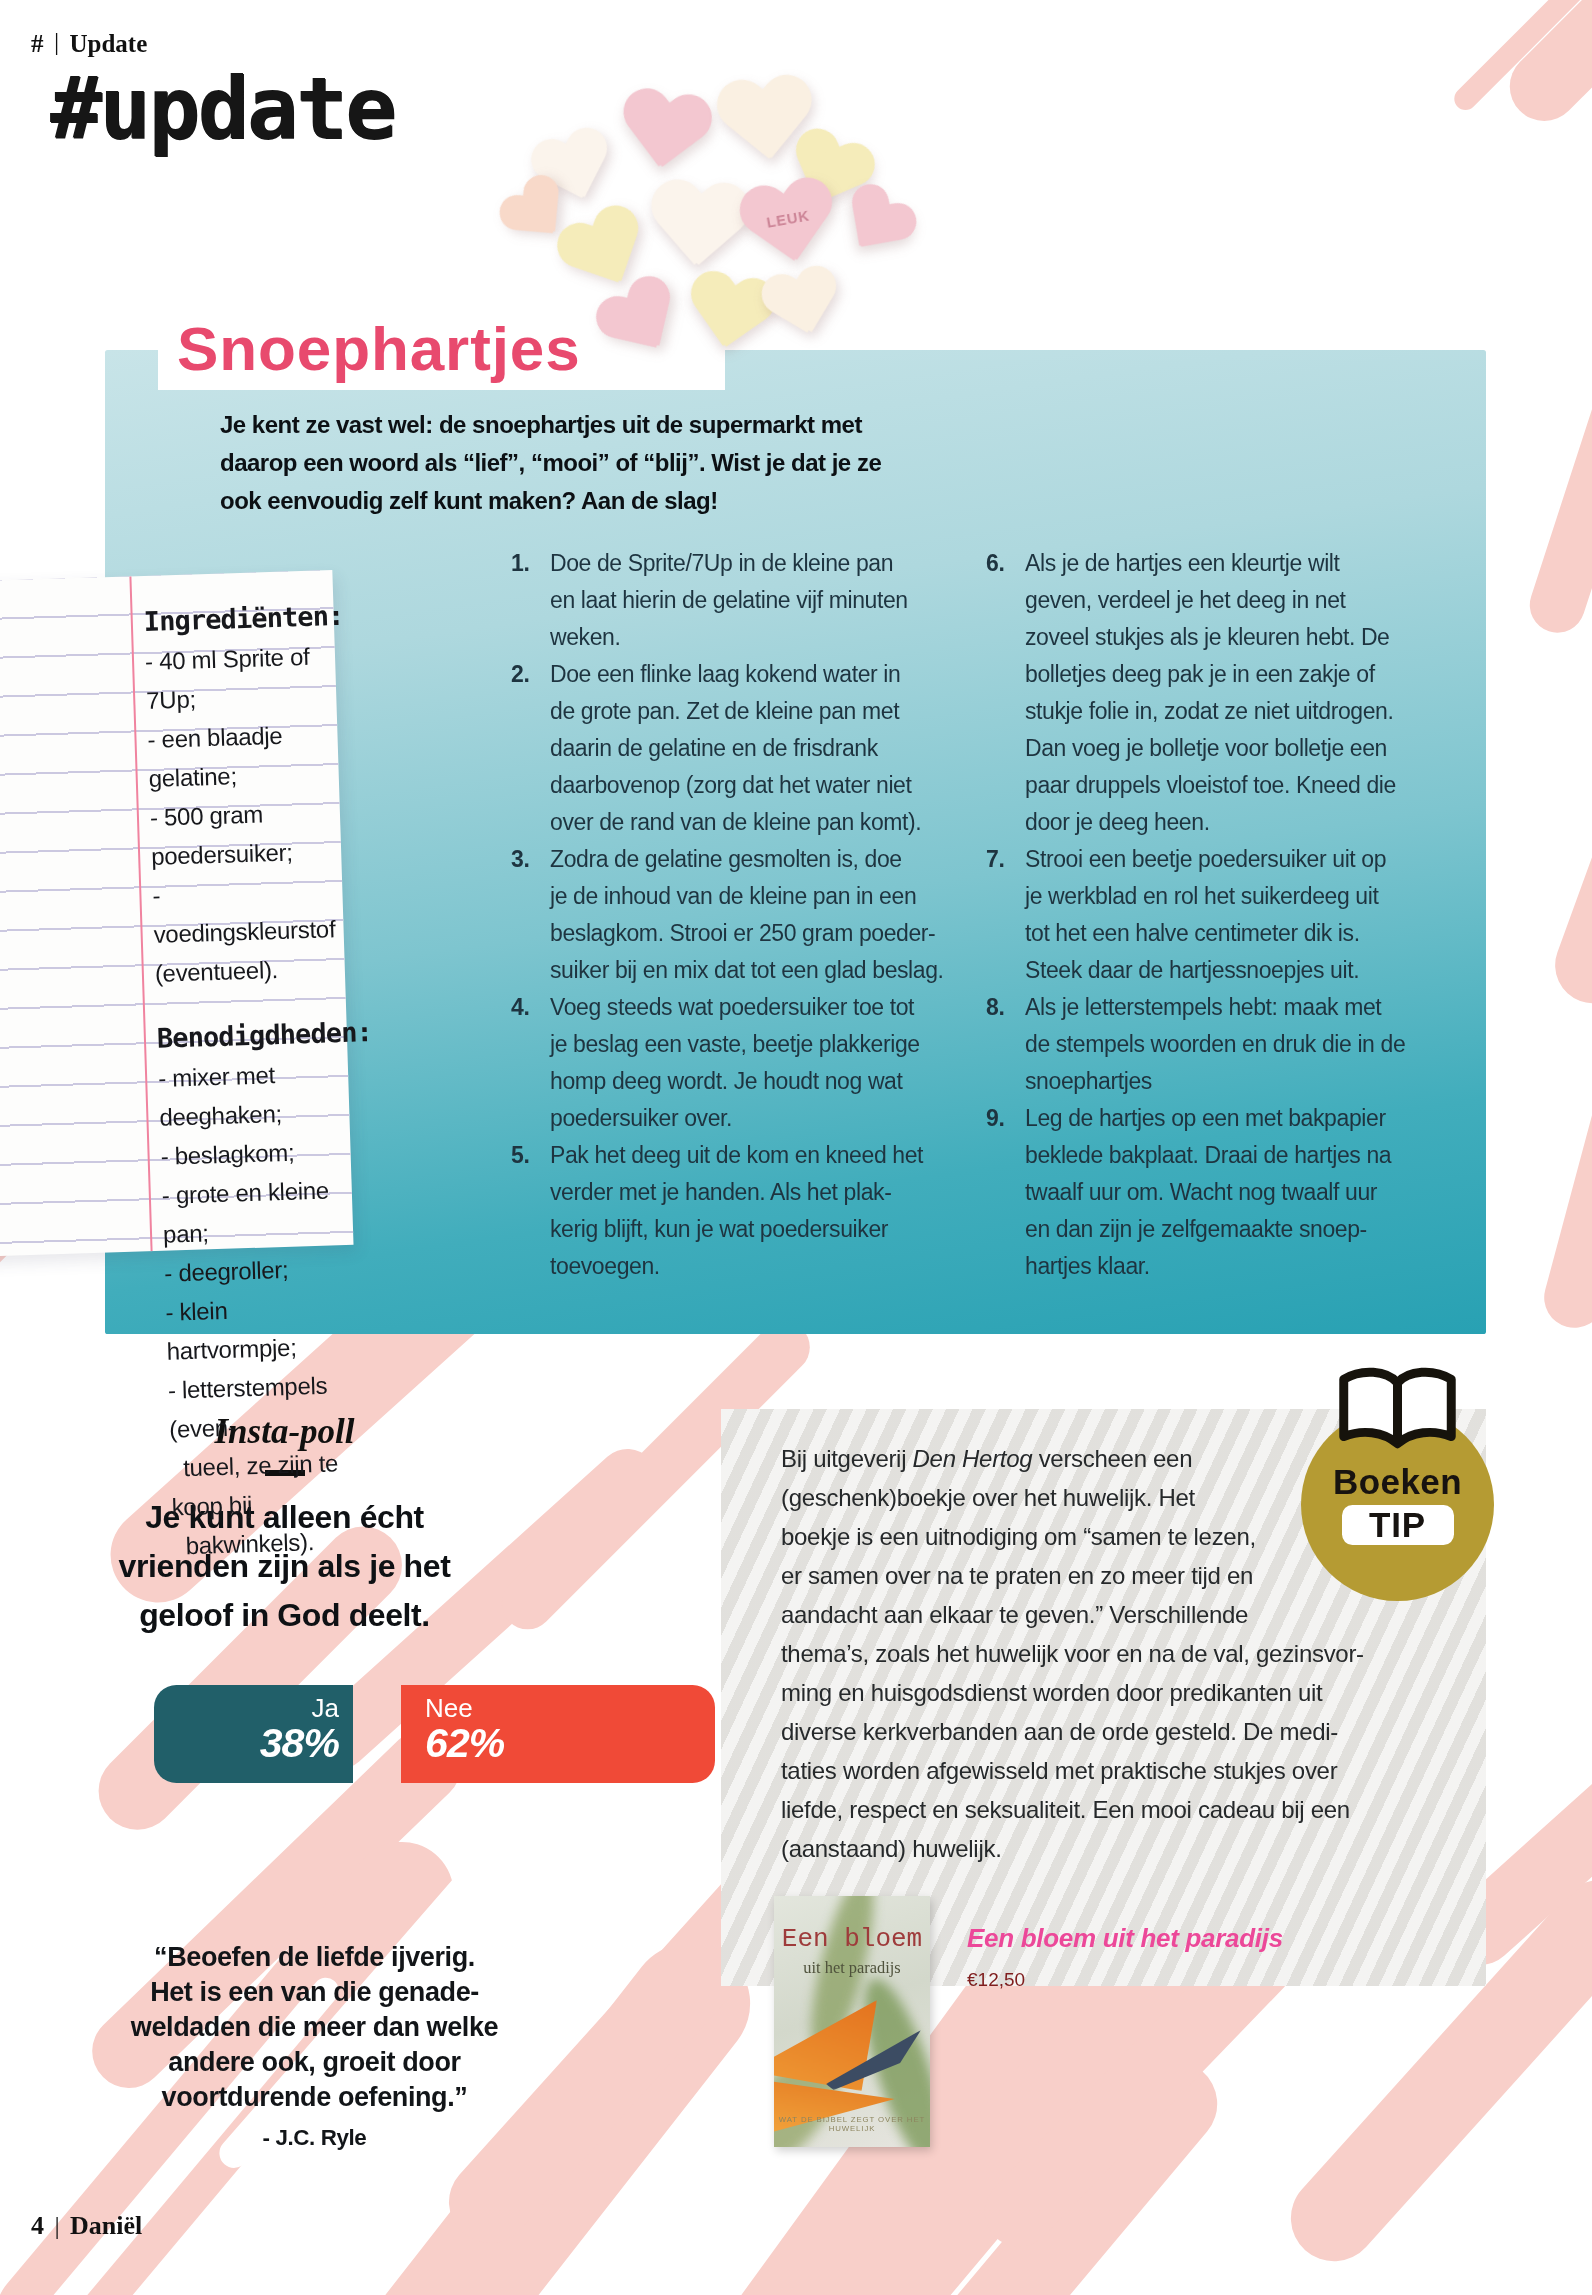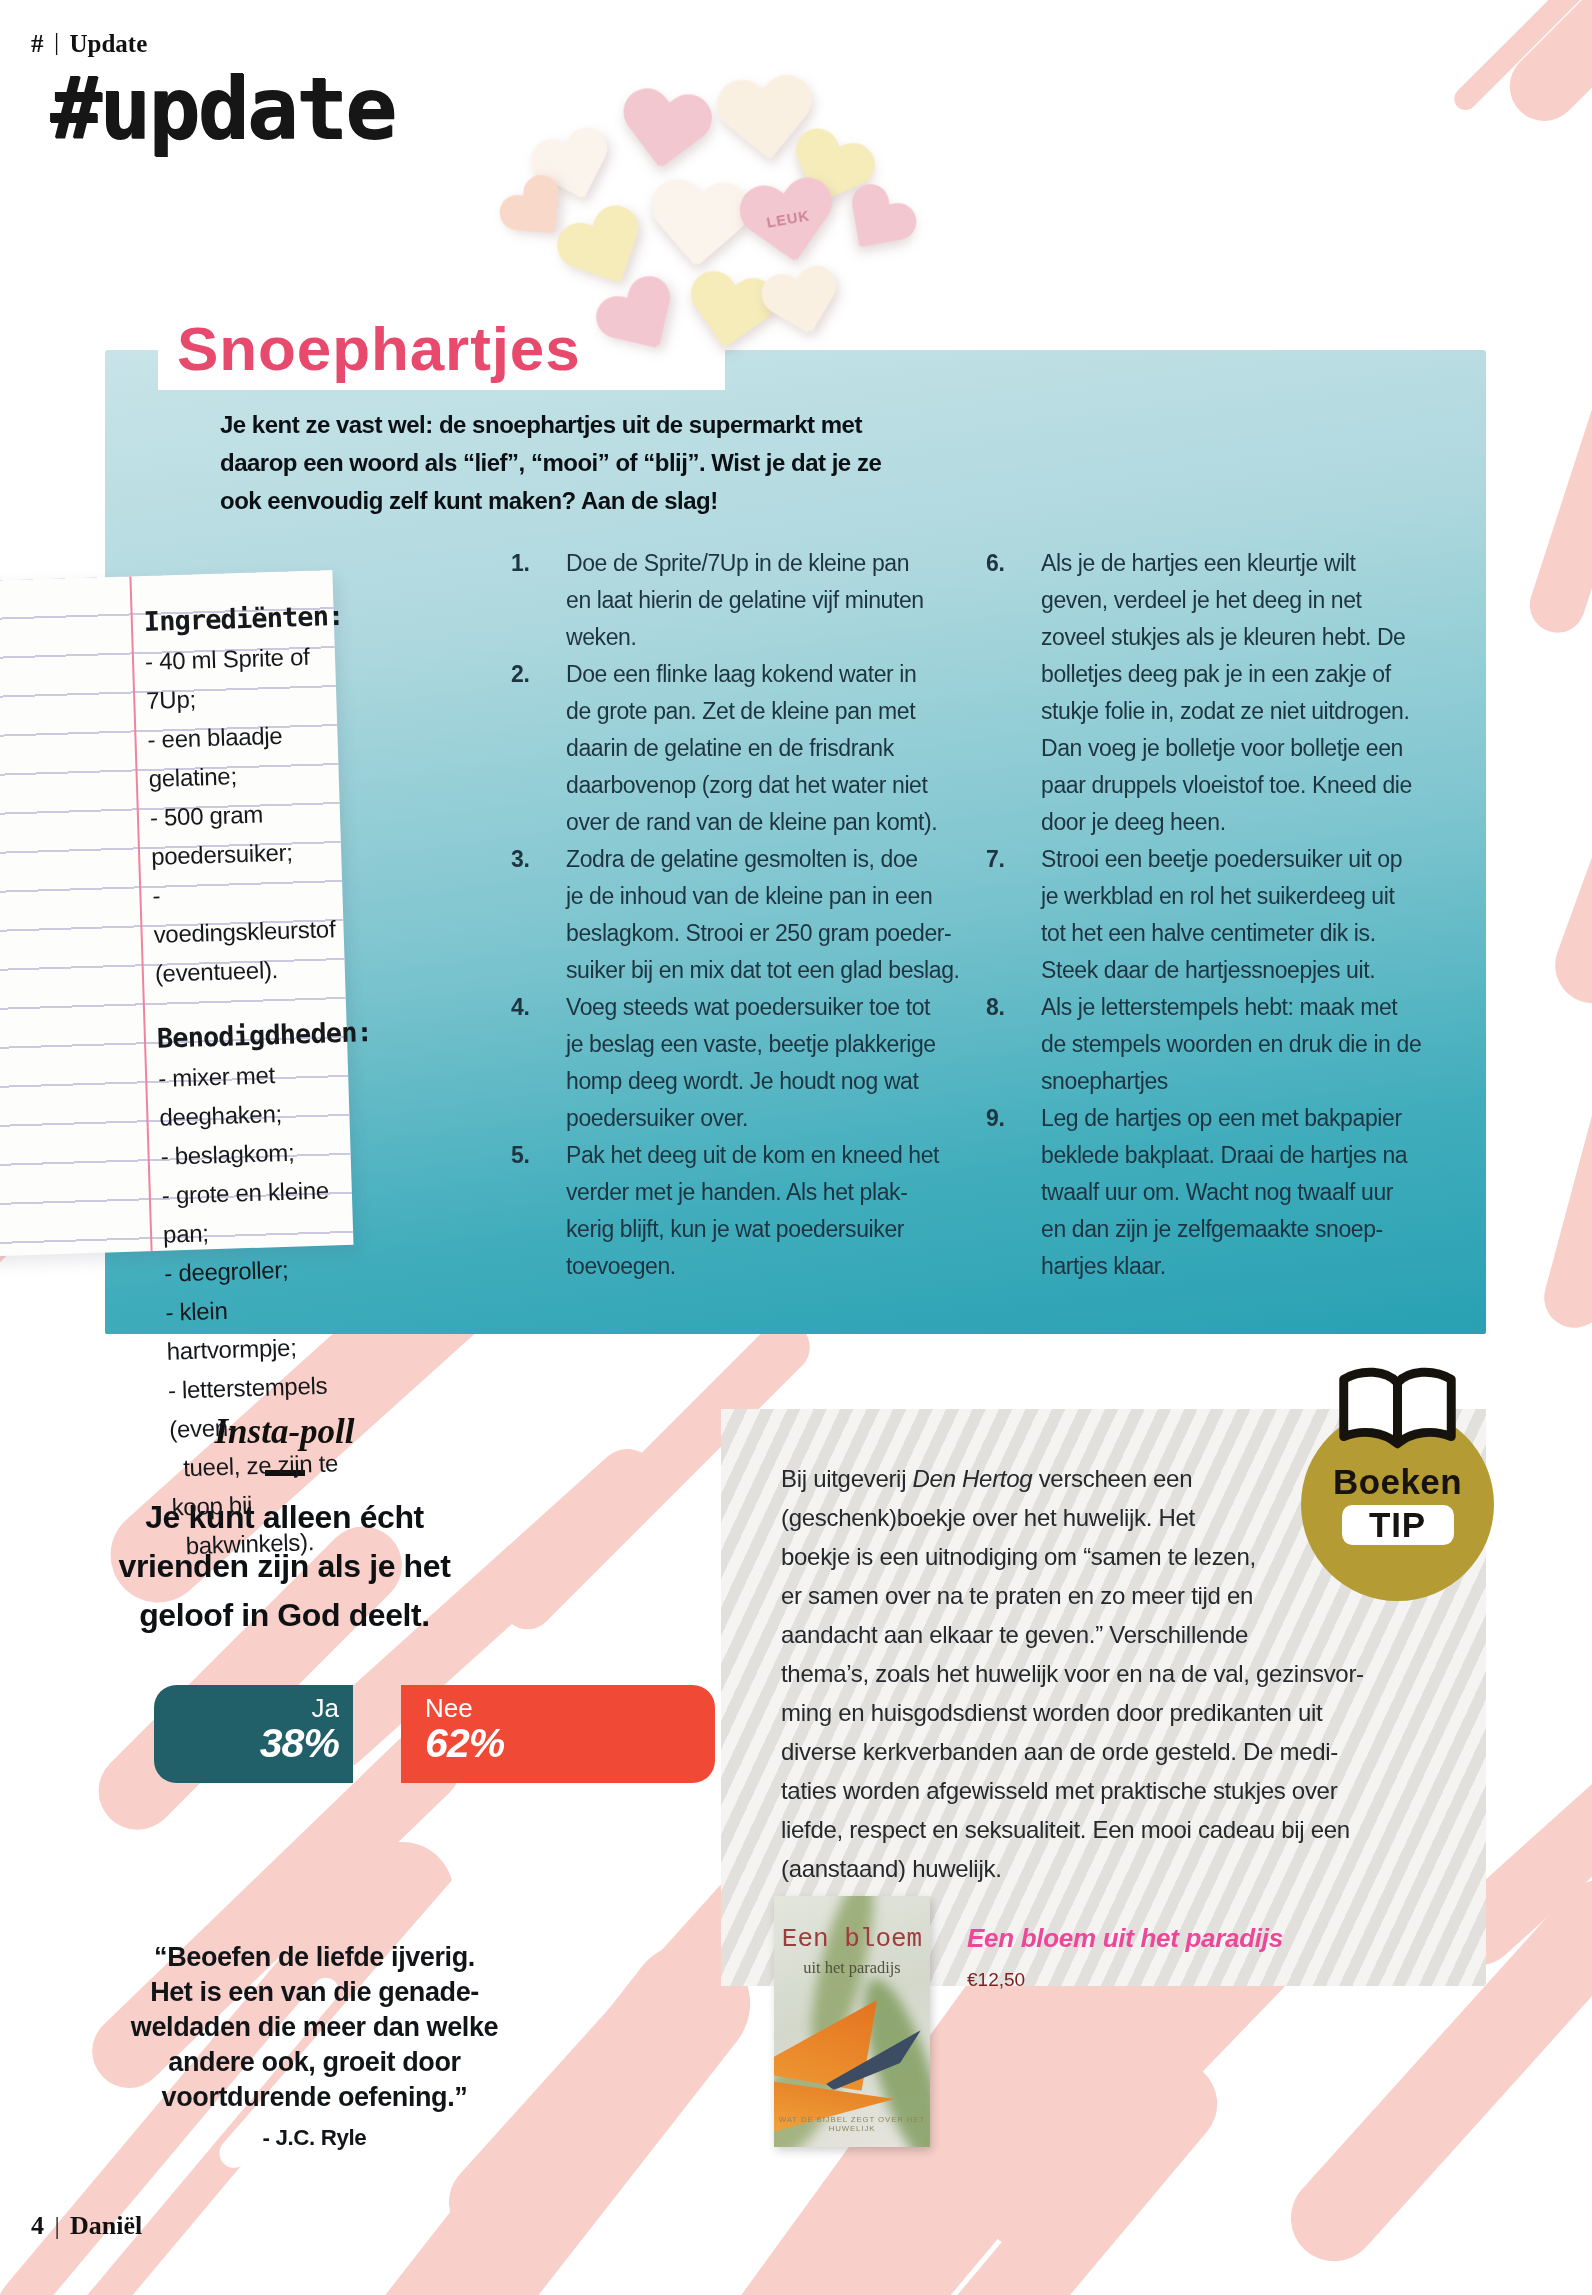--- a/index.html
+++ b/index.html
@@ -32,21 +32,21 @@
      letter-spacing:0.9px;color:#e84a6e;line-height:79px;}
   .intro{position:absolute;left:220px;top:406px;z-index:3;font-size:24px;font-weight:bold;
      letter-spacing:-0.5px;color:#0c1014;line-height:38px;}
 
   
   .steps{position:absolute;z-index:3;color:#1e3440;font-size:23px;letter-spacing:-0.4px;line-height:37px;}
   #steps-col1{left:511px;top:545px;width:466px;}
   #steps-col2{left:986px;top:545px;width:496px;}
   .step{display:flex;}
   .step .num{width:39px;flex:none;font-weight:bold;}
-  .step .txt{white-space:pre;margin-left:16px;}
+  .step .txt{white-space:pre;}
 
   
   .notepad{position:absolute;left:-43px;top:576px;width:386px;height:675px;z-index:4;
      background:
        repeating-linear-gradient(to bottom, rgba(0,0,0,0) 0 37px, #cbc8e0 37px 39px),
        #fdfdfc;
      transform:rotate(-1.8deg);box-shadow:3.5px 7px 15.5px rgba(60,60,90,.12);}
   .notepad .redline{position:absolute;left:183px;top:0;width:1.7px;height:100%;background:#f0839f;}
   .np-inner{position:absolute;left:0;top:0;width:100%;padding:26px 0 0 196px;box-sizing:border-box;color:#17181c;}
   .np-h{font-family:"DejaVu Sans Mono",monospace;font-weight:bold;font-size:27px;letter-spacing:-0.9px;line-height:40px;}
@@ -82,21 +82,21 @@
      font-size:27px;font-weight:bold;letter-spacing:-0.4px;color:#121518;line-height:35px;}
   .quote-author{margin-top:5.2px;font-size:22.4px;}
 
   
   .gray-block{position:absolute;left:721px;top:1409px;width:765px;height:577px;z-index:1;
      background:
       repeating-linear-gradient(115deg, rgba(255,255,255,.5) 0 12px, rgba(190,188,182,.18) 12px 24px),
       #e9e8e5;}
   .bt-body{position:absolute;left:781px;top:1439px;z-index:3;color:#26292b;
      font-size:24px;letter-spacing:-0.3px;line-height:39px;}
-  .bt-line1{white-space:pre;margin-top:20px;}
+  .bt-line1{white-space:pre;}
   .bt-line1 .it{font-style:italic;}
   .bt-rest{white-space:pre;}
 
   .badge{position:absolute;left:1301px;top:1408px;width:193px;height:193px;z-index:4;}
   .badge .circle{position:absolute;left:0;top:0;width:193px;height:193px;border-radius:50%;background:#b59b33;}
   .badge .book-icon{position:absolute;left:32px;top:-45px;width:129px;height:97px;}
   .badge .b1{position:absolute;left:0;top:54px;width:100%;text-align:center;
      font-size:35px;font-weight:bold;letter-spacing:0.4px;color:#171310;}
   .badge .pill{position:absolute;left:41px;top:97px;width:112px;height:40px;background:#fff;border-radius:10.4px;}
   .badge .b2{position:absolute;left:0;top:97px;width:100%;text-align:center;

